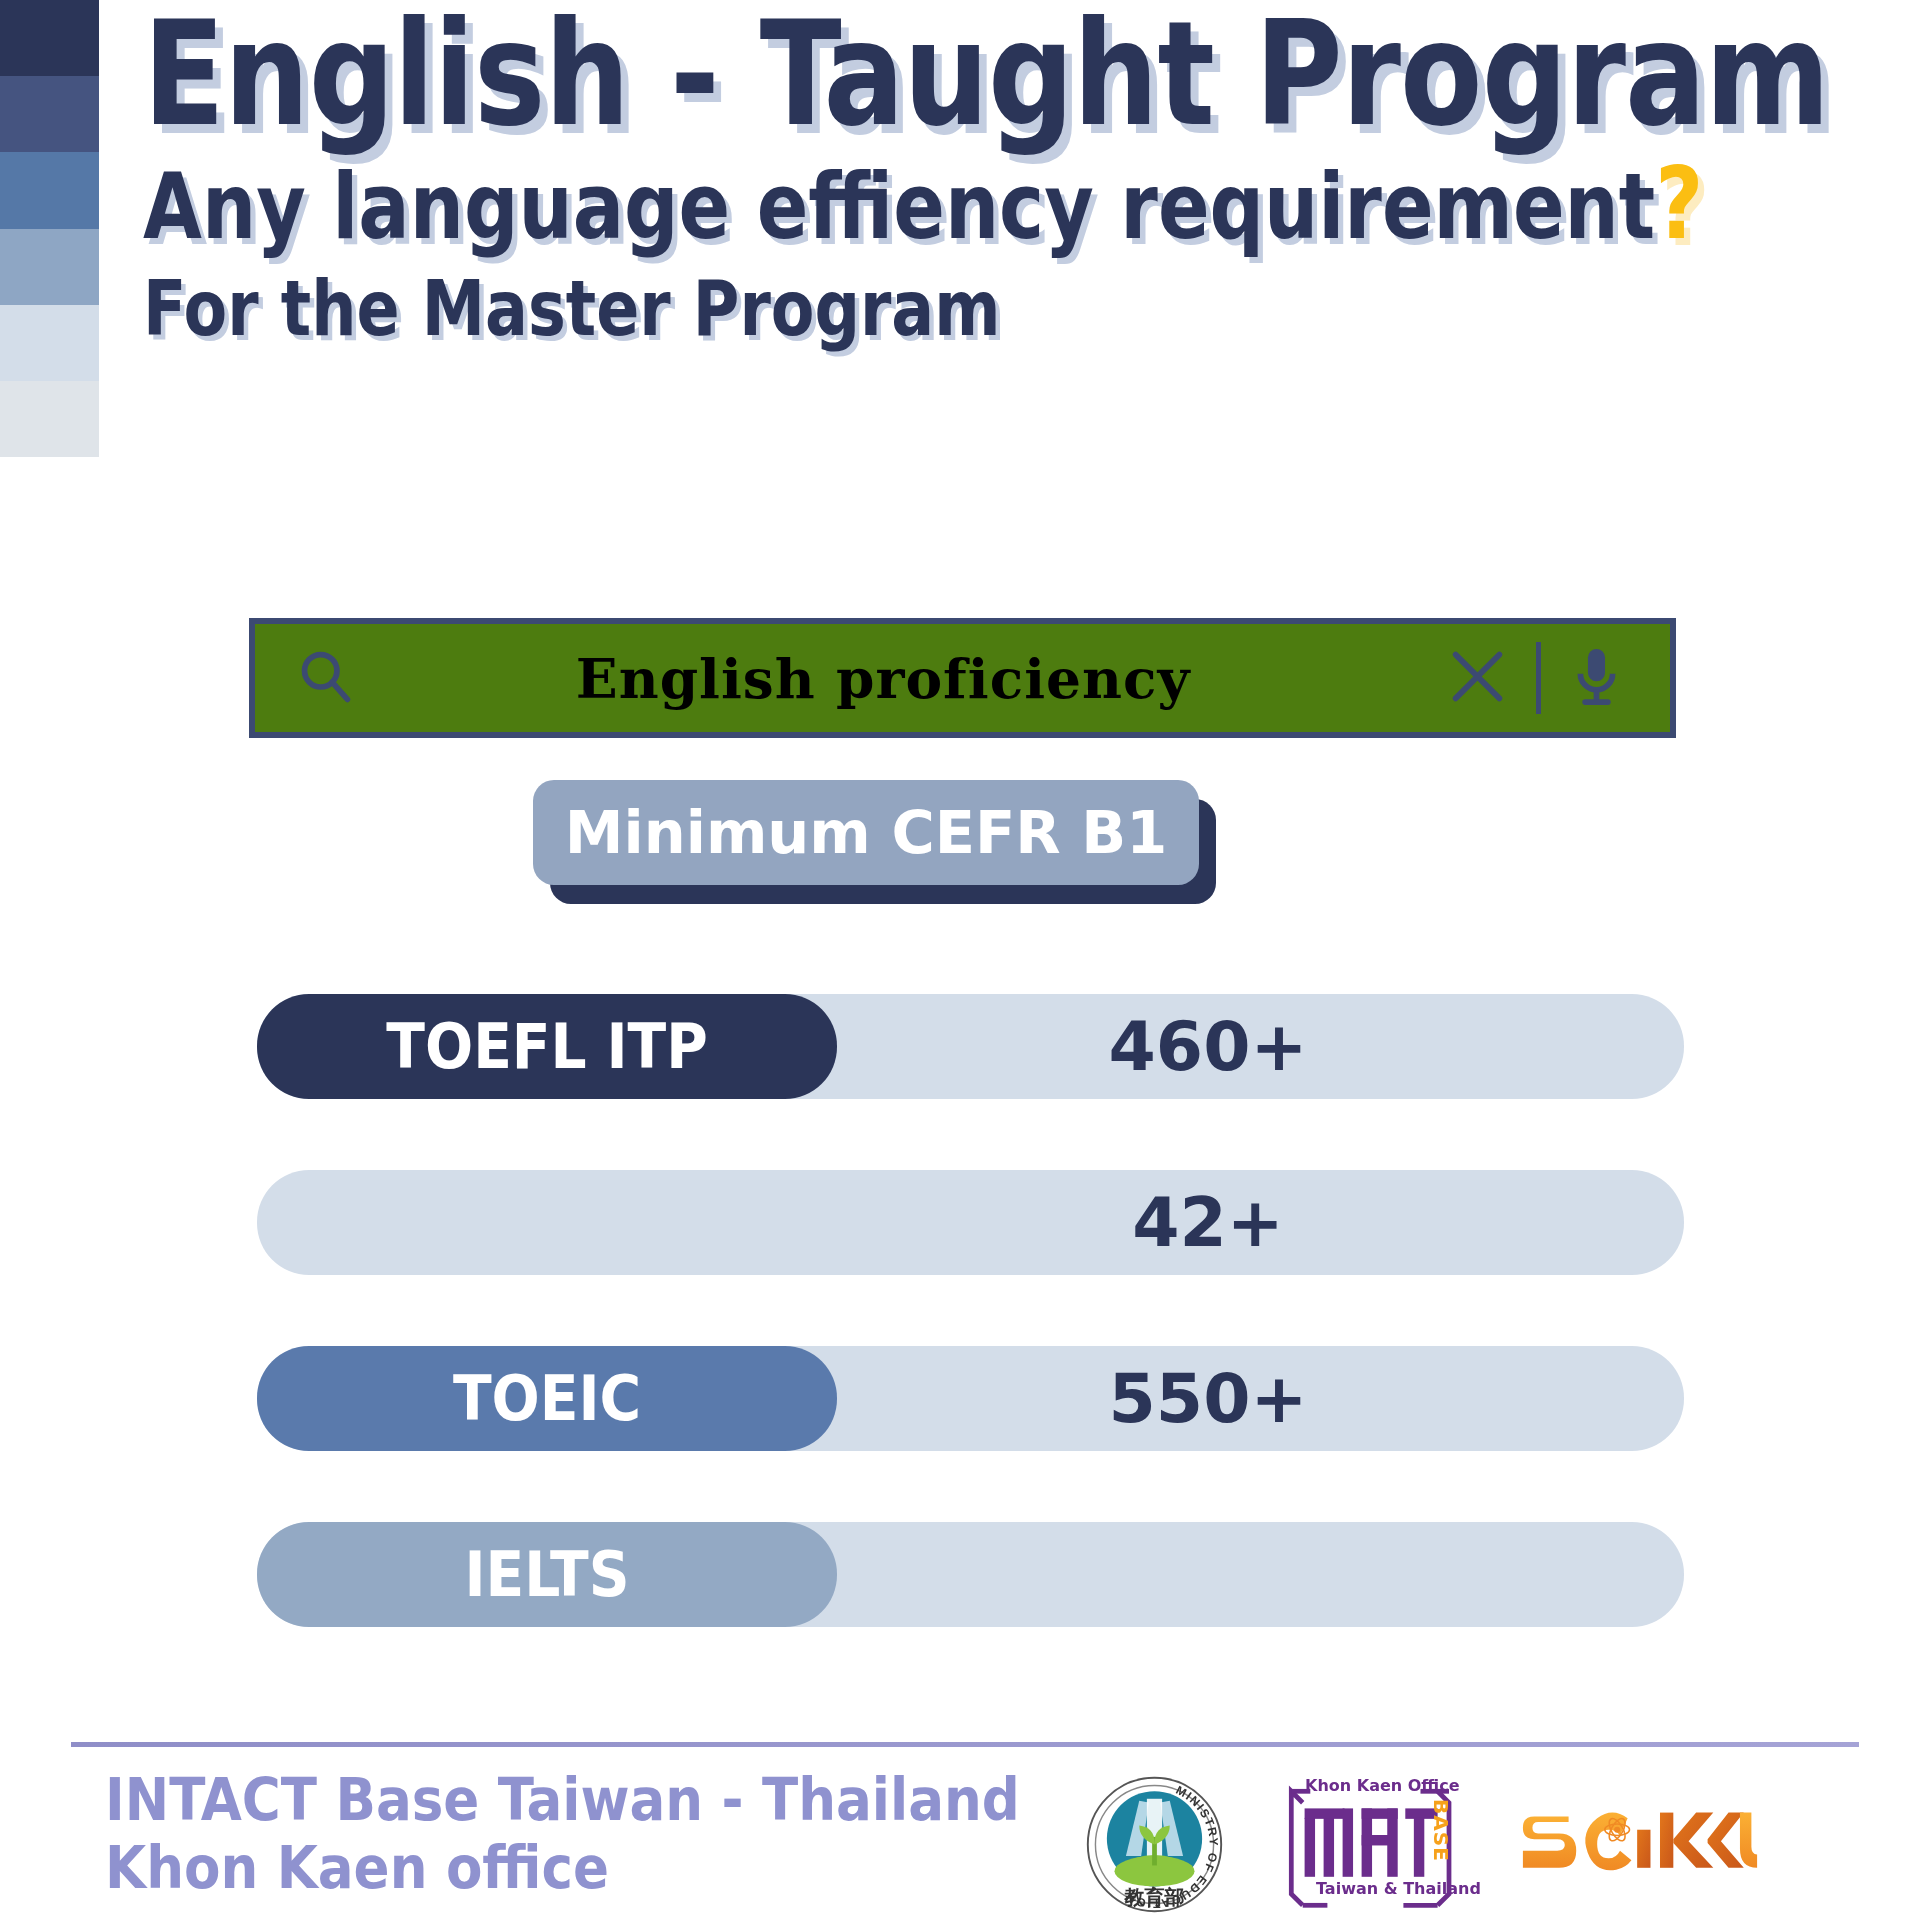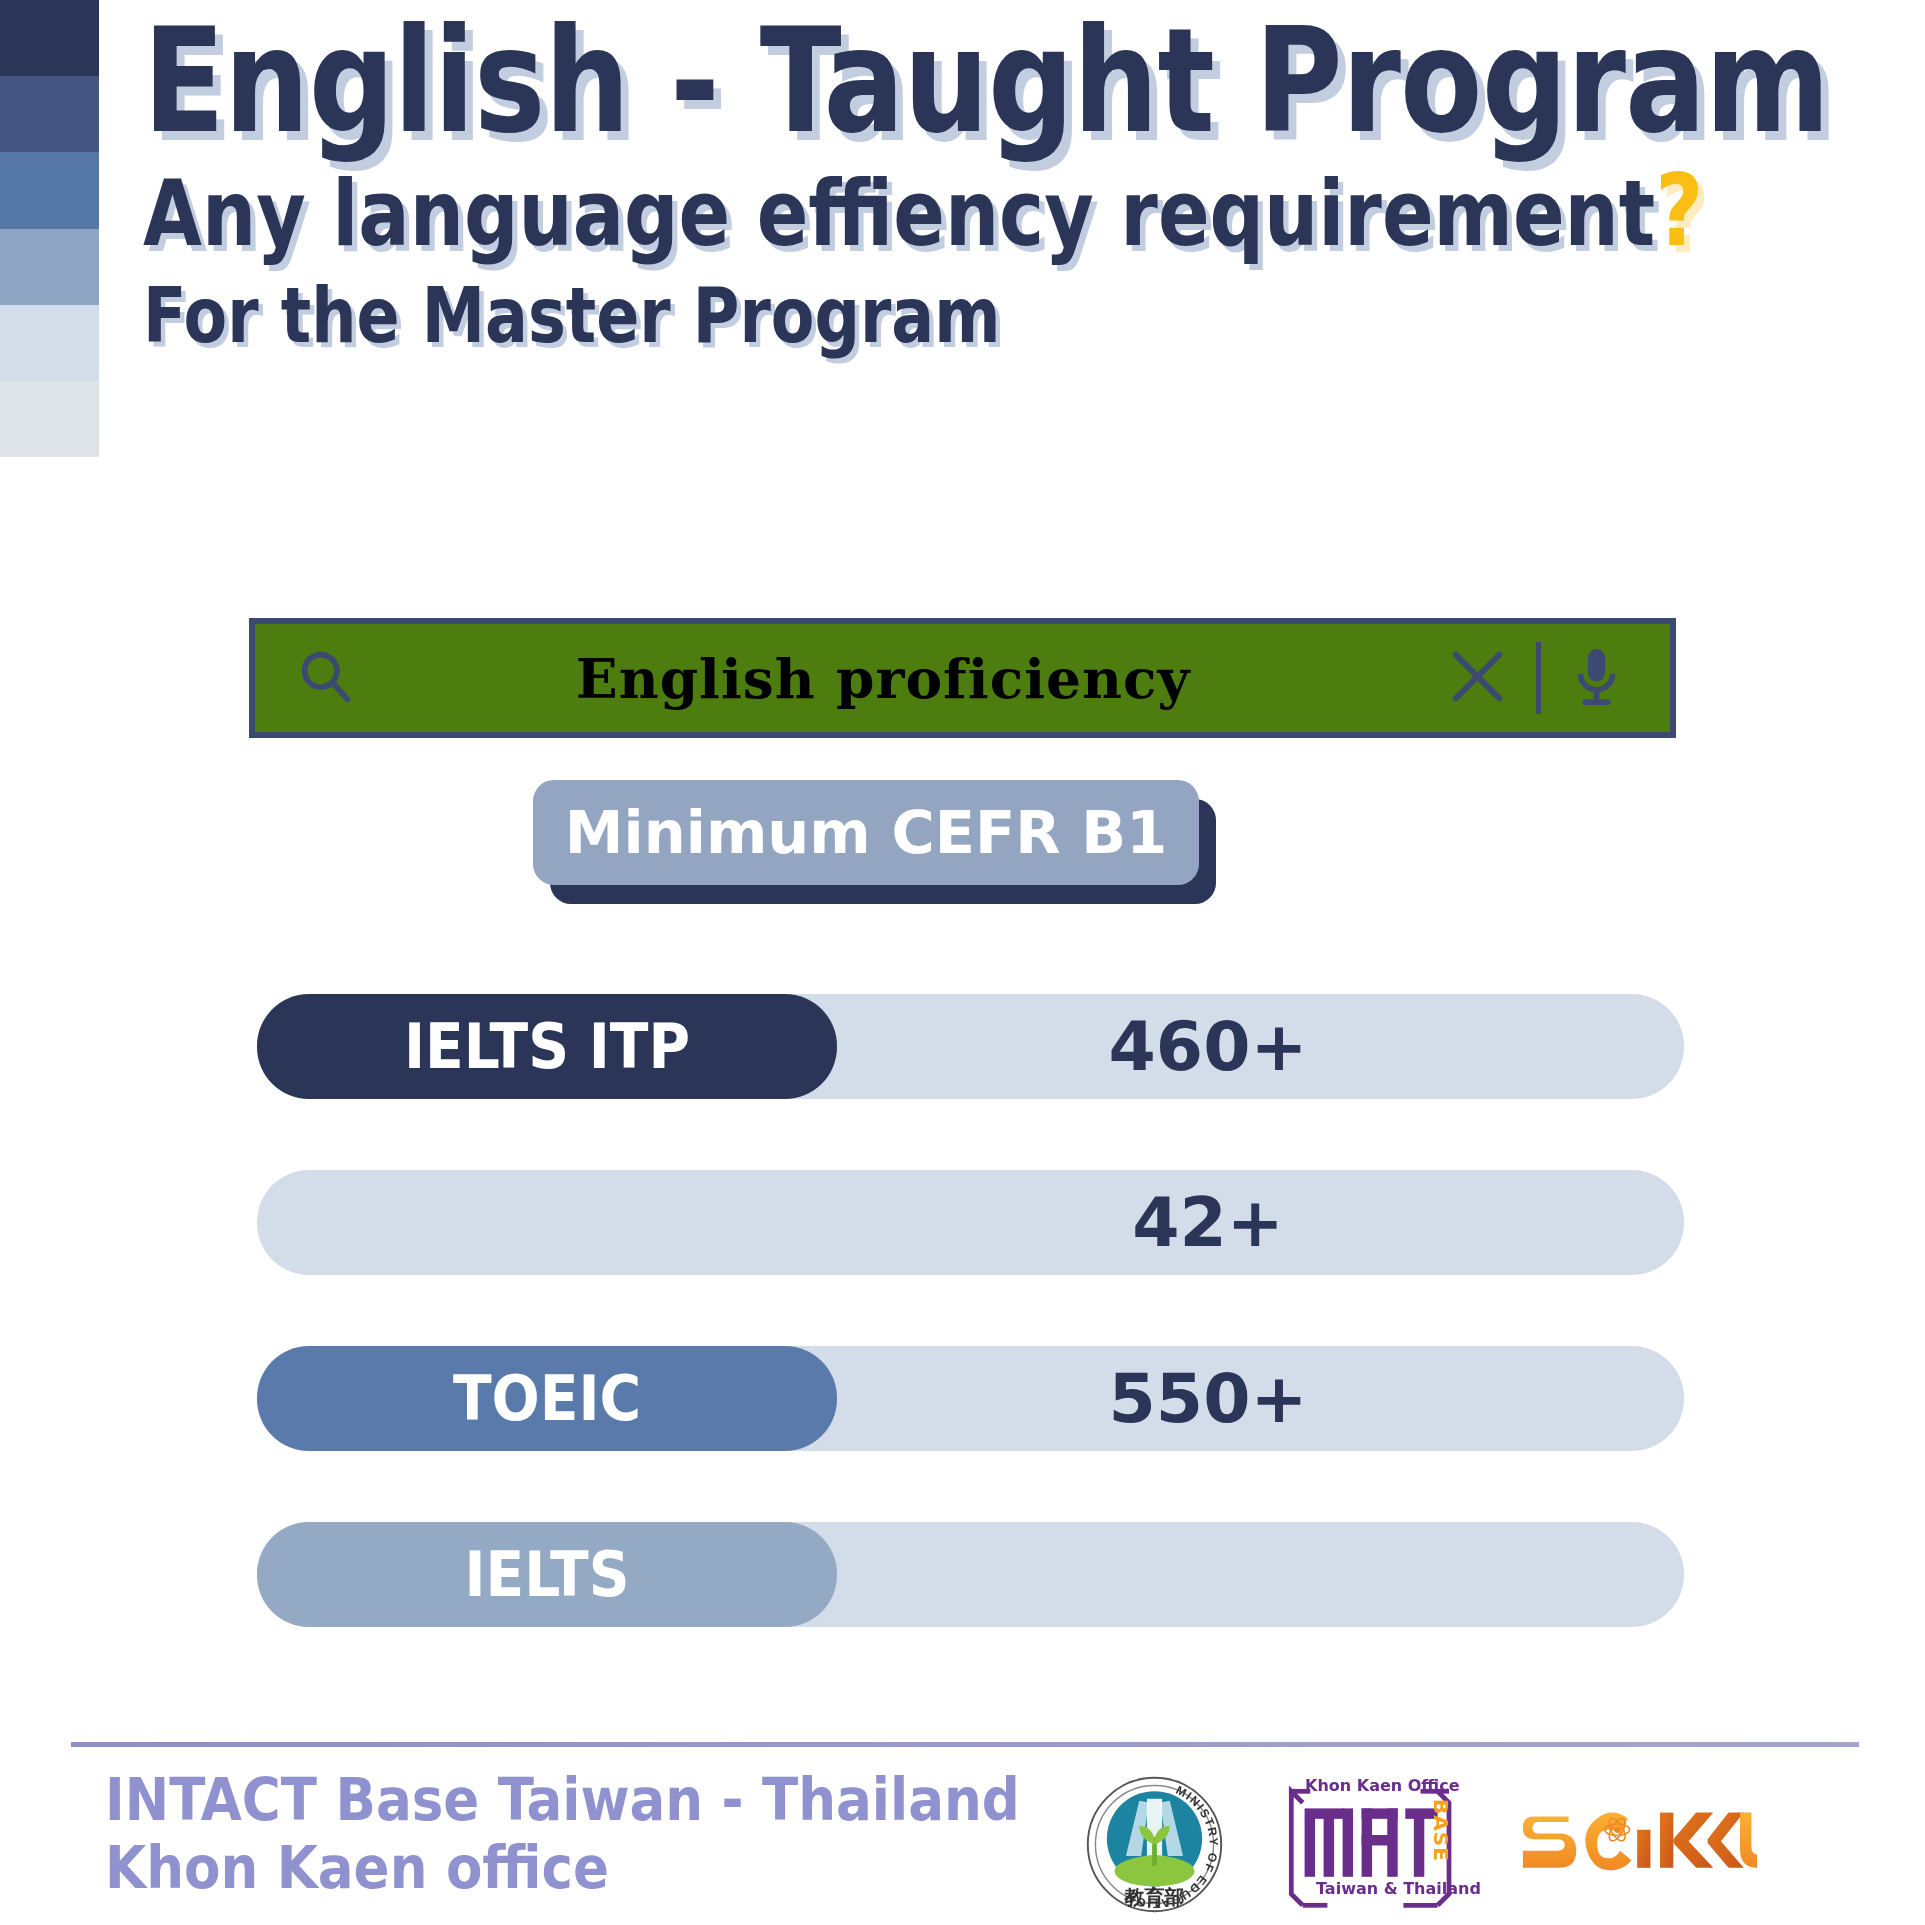--- a/index.html
+++ b/index.html
@@ -27,21 +27,21 @@
   }
   .swatch {
     flex: 1 1 auto;
     width: 100%;
   }
 
   
   .header {
     position: absolute;
     left: 143px;
-    top: 8px;
+    top: 1px;
     width: 1769px;
   }
   .title-main {
     font-family: "DejaVu Sans Condensed", "Liberation Sans Narrow", "Liberation Sans", sans-serif;
     font-weight: 700;
     font-size: 145px;
     line-height: 1.0;
     letter-spacing: -1px;
     color: #2B3558;
     text-shadow: 8.6px 8.6px 0 #c3cde0;
@@ -365,21 +365,21 @@
   <div class="cefr-badge">
     <span class="cefr-label">Minimum CEFR B1</span>
   </div>
 </div>
 
 <div class="rows">
 
   <div class="row">
     <div class="row-track"></div>
     <div class="row-pill" style="background: rgb(43, 53, 88);">
-      <span class="row-name">IELTS ITP</span>
+      <span class="row-name">TOEFL ITP</span>
     </div>
     <div class="row-score">460+</div>
   </div>
 
   <div class="row">
     <div class="row-track"></div>
     <div class="row-score">42+</div>
   </div>
 
   <div class="row">

